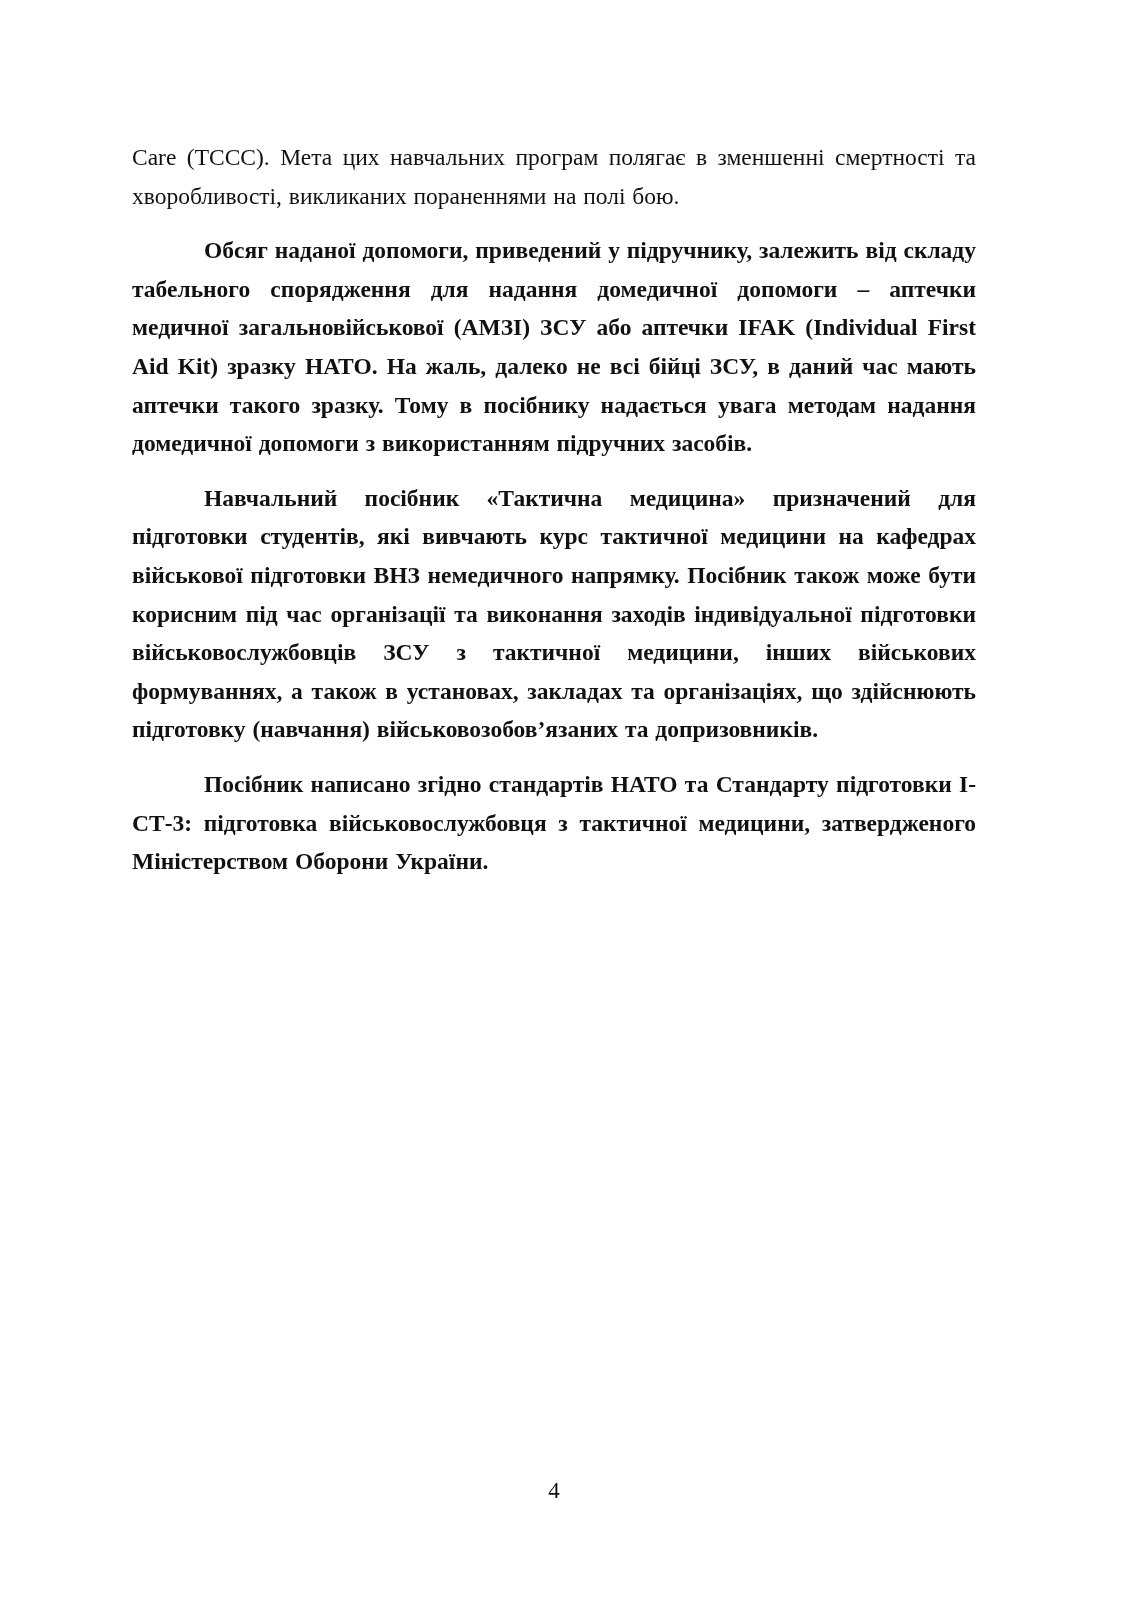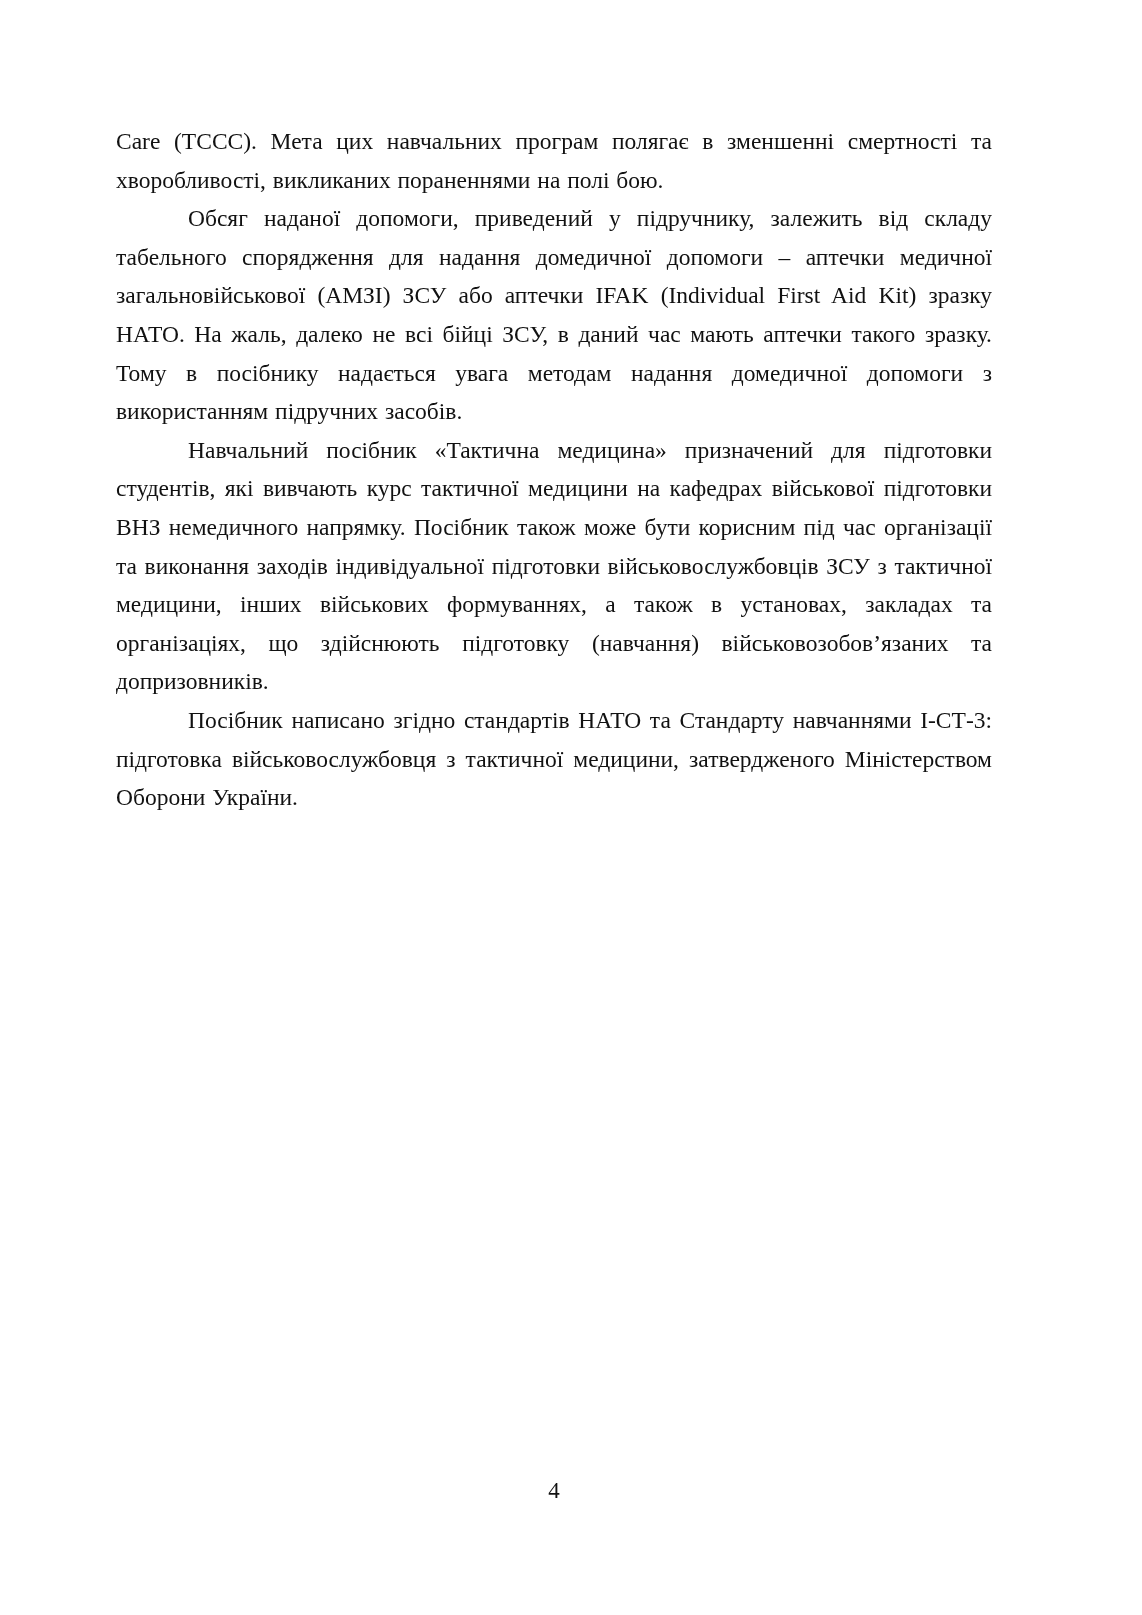--- a/index.html
+++ b/index.html
@@ -16,45 +16,46 @@
     color: #111111;
     overflow: hidden;
   }
   .content {
     position: absolute;
     left: 116px;
     top: 122px;
     width: 876px;
   }
   .para {
-    margin: 0;
+    margin: 16px;
     font-size: 23.5px;
     line-height: 38.6px;
     text-align: justify;
     text-justify: inter-word;
     word-spacing: 1px;
   }
   .para.indent {
     text-indent: 72px;
+    font-weight: bold;
   }
   .page-number {
     position: absolute;
     left: 116px;
     top: 1478px;
     width: 876px;
     text-align: center;
     font-size: 23px;
     color: #111111;
   }
 </style>
 </head>
 <body>
 
 <div class="page">
   <div class="content">
 
   <p class="para">Care (ТССС). Мета цих навчальних програм полягає в зменшенні смертності та хворобливості, викликаних пораненнями на полі бою.</p>
       <p class="para indent">Обсяг наданої допомоги, приведений у підручнику, залежить від складу табельного спорядження для надання домедичної допомоги – аптечки медичної загальновійськової (АМЗІ) ЗСУ або аптечки IFAK (Individual First Aid Kit) зразку НАТО. На жаль, далеко не всі бійці ЗСУ, в даний час мають аптечки такого зразку. Тому в посібнику надається увага методам надання домедичної допомоги з використанням підручних засобів.</p>
       <p class="para indent">Навчальний посібник «Тактична медицина» призначений для підготовки студентів, які вивчають курс тактичної медицини на кафедрах військової підготовки ВНЗ немедичного напрямку. Посібник також може бути корисним під час організації та виконання заходів індивідуальної підготовки військовослужбовців ЗСУ з тактичної медицини, інших військових формуваннях, а також в установах, закладах та організаціях, що здійснюють підготовку (навчання) військовозобов’язаних та допризовників.</p>
-      <p class="para indent">Посібник написано згідно стандартів НАТО та Стандарту навчаннями І-СТ-3: підготовка військовослужбовця з тактичної медицини, затвердженого Міністерством Оборони України.</p>
+      <p class="para indent">Посібник написано згідно стандартів НАТО та Стандарту підготовки І-СТ-3: підготовка військовослужбовця з тактичної медицини, затвердженого Міністерством Оборони України.</p>
     </div>
   <div class="page-number">4</div>
 </div>
 
 </body></html>

